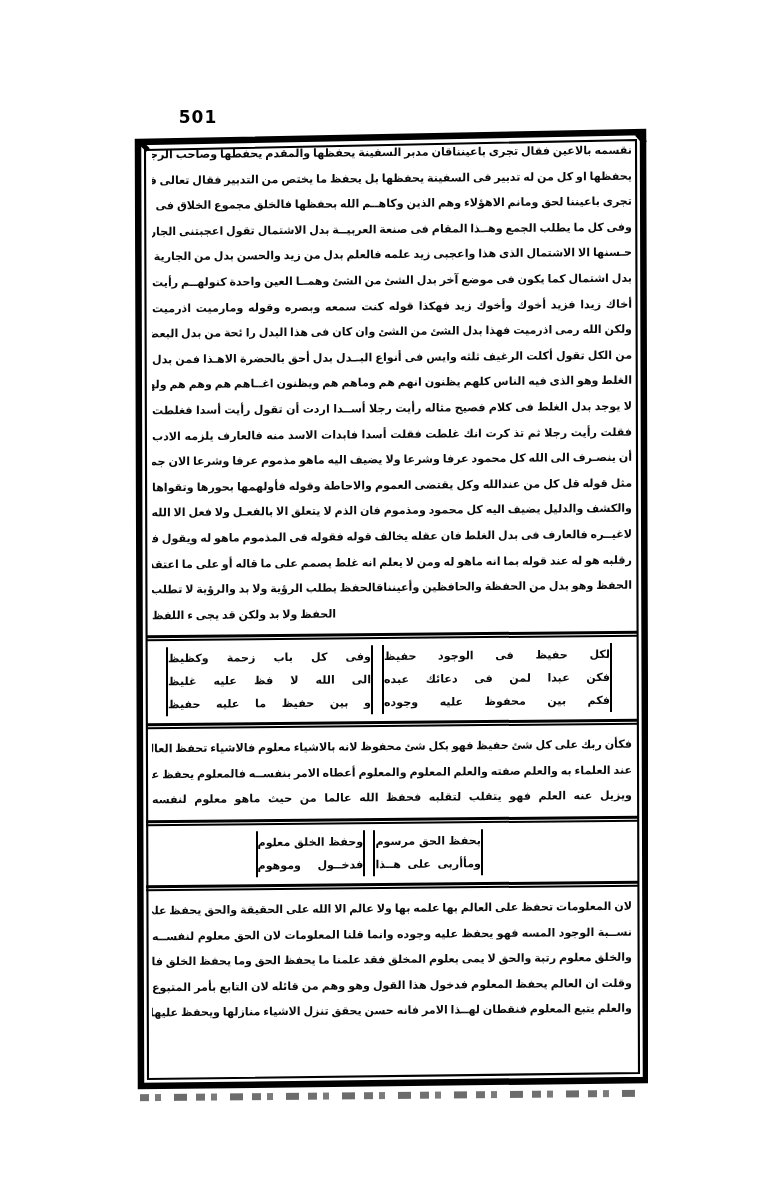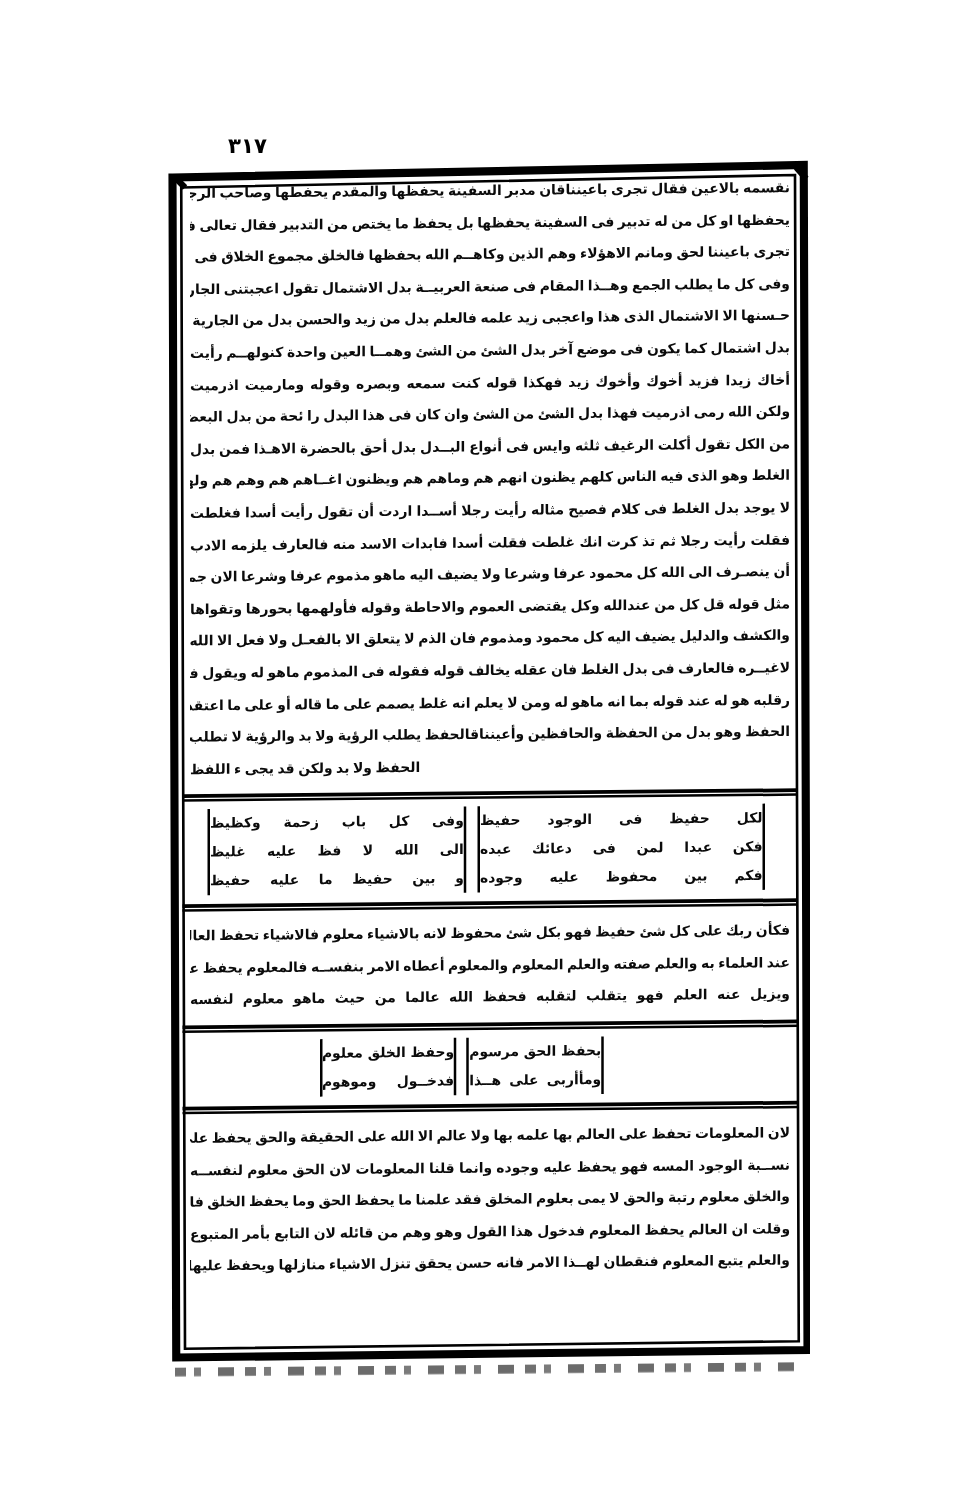--- a/index.html
+++ b/index.html
@@ -133,21 +133,21 @@
         transparent 21px,transparent 34px,
         #111 34px,#111 47px,
         transparent 47px,transparent 56px);
     transform:skewY(-0.5deg);
     filter:blur(.35px);
   }
 </style>
 </head>
 <body>
 
-<div id="folio">٣١٧</div>
+<div id="folio">501</div>
 
 <div id="frame-wrap">
   <svg id="frame-svg" width="516" height="962" viewBox="0 0 516 962">
 
     <path d="M6,14 L511,4 L514,952 L9,958 Z" fill="none" stroke="#000" stroke-width="6.5" stroke-linejoin="miter"></path>
 
     <path d="M13,22 L504,12 L507,945 L16,951 Z" fill="none" stroke="#000" stroke-width="2.1" stroke-linejoin="miter"></path>
 
     <path d="M8,14 L16,22" stroke="#000" stroke-width="5"></path>
     <path d="M505,6 L513,15" stroke="#000" stroke-width="5"></path>

